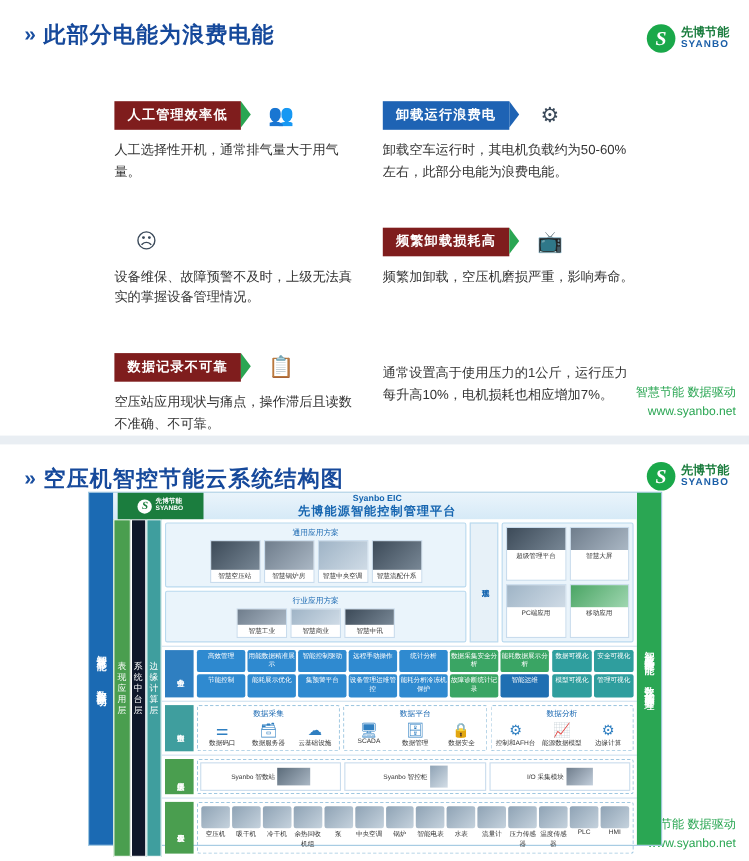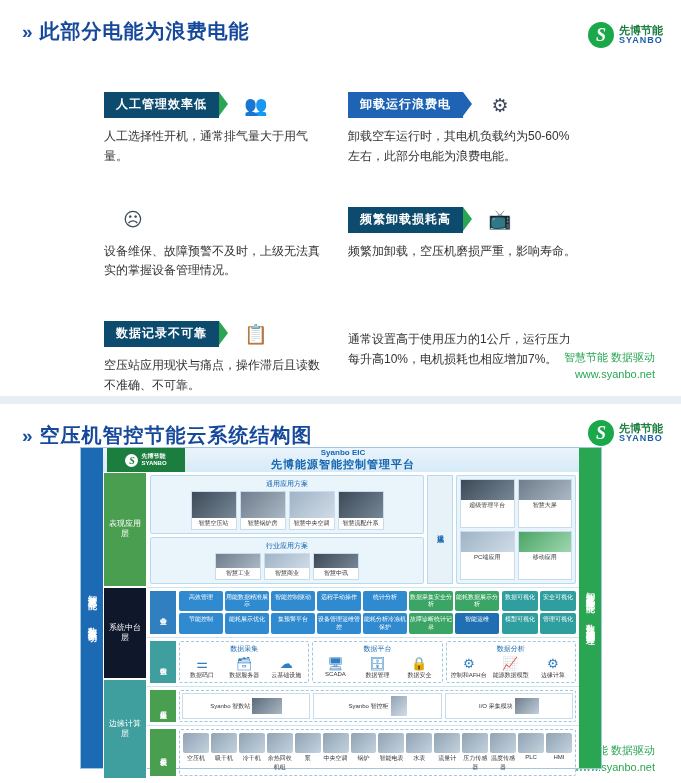--- a/index.html
+++ b/index.html
@@ -80,21 +80,21 @@
   .pp-head { display: flex; align-items: center; gap: 8px; }
   .tag {
     color: #fff;
     font-size: 12px;
     font-weight: bold;
     padding: 4px 12px 5px 12px;
     letter-spacing: 1px;
     position: relative;
     display: inline-block;
   }
-  .tag.green { background: #0c4a6e; }
+  .tag.green { background: #7f1d1d; }
   .tag.blue  { background: #1e63b4; }
   .tag::after {
     content: "";
     position: absolute;
     right: -9px; top: 0;
     border-left: 9px solid transparent;
     border-top: 12px solid transparent;
     border-bottom: 12px solid transparent;
   }
   .tag.green::after { border-left-color: #2aa653; }
@@ -110,21 +110,21 @@
     margin-top: 9px;
     font-size: 12px;
     color: #333;
     line-height: 1.65;
     width: 218px;
   }
   .pp-item.right .pp-text { width: 230px; }
 
   .slogan {
     position: absolute;
-    right: 26px;
+    right: 12px;
     text-align: right;
     font-size: 11px;
     color: #2aa653;
     line-height: 1.5;
   }
   #slogan1 { bottom: 14px; }
   #slogan2 { bottom: 8px; }
   .slogan .url { color: #2aa653; }
 
   
@@ -171,21 +171,21 @@
     text-align: center;
     font-size: 9px;
     font-weight: bold;
     letter-spacing: 2px;
     writing-mode: vertical-rl;
     padding: 6px 0;
   }
   .vbar.green { background: #2aa653; }
   .dg-center { flex: 1; display: flex; flex-direction: column; }
   .dg-body { flex: 1; display: flex; }
-  .layer-col { width: 44px; display: flex; flex-direction: column; }
+  .layer-col { width: 44px; display: flex; flex-direction: row; }
   .layer-cell {
     flex: 1;
     background: #4a9e4f;
     color: #fff;
     display: flex; align-items: center; justify-content: center;
     text-align: center;
     font-size: 8px;
     line-height: 1.25;
     border: 1px solid #fff;
     writing-mode: horizontal-tb;

